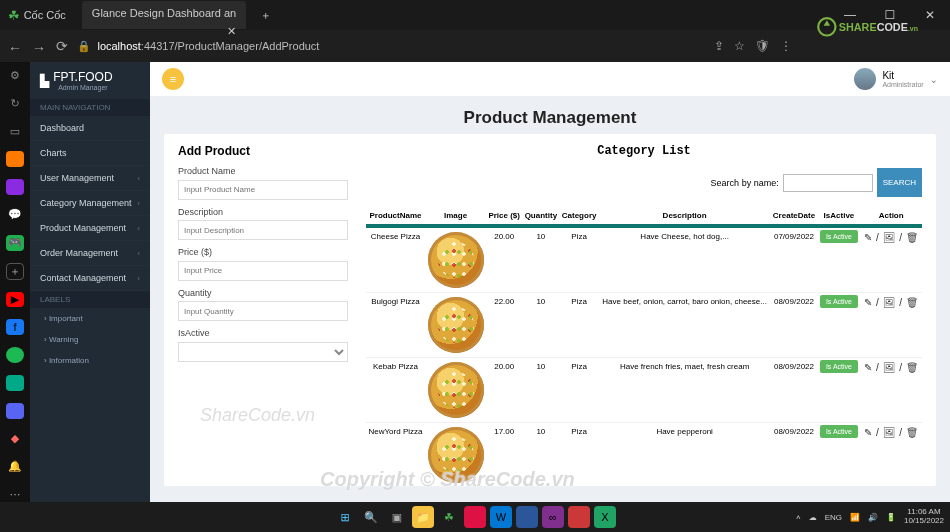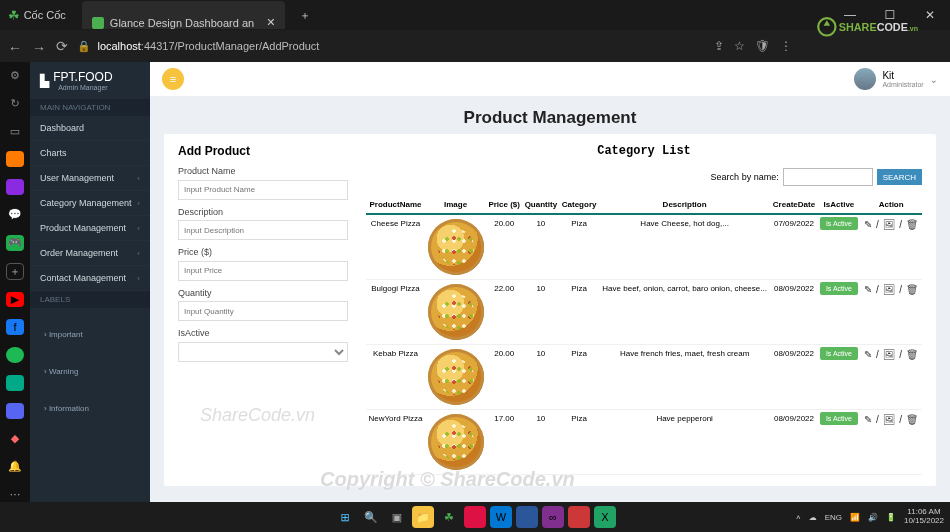--- a/index.html
+++ b/index.html
@@ -1,21 +1,21 @@
 <!DOCTYPE html>
 <html><head>
 <meta charset="utf-8">
 <style>
 * { margin: 0; padding: 0; box-sizing: border-box; font-family: "Segoe UI", Arial, sans-serif; }
 html, body { width: 950px; height: 532px; overflow: hidden; background: #000; }
 
 
 .win-titlebar { height: 30px; background: #1a1a1a; display: flex; align-items: center; color: #ccc; font-size: 11px; }
 .win-titlebar .app-logo { display: flex; align-items: center; gap: 4px; padding: 0 8px; }
-.win-titlebar .tab { display: flex; align-items: flex-end; gap: 6px; background: #2b2b2b; padding: 0 10px; height: 28px; border-radius: 4px 4px 0 0; margin-left: 8px; }
+.win-titlebar .tab { display: flex; align-items: flex-end; gap: 6px; background: #2b2b2b; padding: 0 10px; height: 28px; border-radius: 4px 4px 0 0; margin-left: 8px; flex-direction: column; }
 .win-titlebar .tab .close { margin-left: 6px; }
 .win-titlebar .plus { margin-left: 10px; padding: 0 4px; }
 .win-titlebar .spacer { flex: 1; }
 .win-titlebar .win-ctrl { width: 40px; text-align: center; font-size: 12px; line-height: 30px; }
 
 
 .browser-bar { height: 32px; background: #1f1f1f; display: flex; align-items: center; padding: 0 8px; gap: 10px; color: #ccc; }
 .browser-bar .nav-btn { font-size: 14px; opacity: .8; }
 .addr { flex: 1; display: flex; align-items: center; gap: 6px; font-size: 11px; color: #bbb; }
 .addr .lock { opacity: .7; }
@@ -32,21 +32,21 @@
 .ab.spot { background: #1db954; border-radius: 50%; } .ab.g { background: #5865f2; } .ab.bell { color: #aaa; }
 .ab.dots { color: #aaa; }
 
 
 .admin-sidebar { position: absolute; left: 30px; top: 62px; width: 120px; height: 440px; background: #212b36; color: #cfd8dc; font-size: 10px; overflow: hidden; }
 .brand { padding: 8px 10px; color: #fff; font-size: 12px; display: flex; align-items: center; gap: 4px; }
 .brand .sub { font-size: 7px; color: #8fa0b3; display: block; text-align: center; }
 .section-label { padding: 4px 10px; font-size: 8px; color: #607080; background: #1b242e; }
 .side-item { padding: 7px 10px; font-size: 9px; display: flex; justify-content: space-between; align-items: center; border-bottom: 1px solid rgba(255,255,255,.02); cursor: pointer; }
 .side-item .chev { color: #607080; font-size: 8px; }
-.label-item { padding: 6px 14px; font-size: 8px; color: #8fa0b3; margin-top: 16px; }
+.label-item { padding: 6px 14px; font-size: 8px; color: #8fa0b3; }
 
 
 .page { position: absolute; left: 150px; top: 62px; right: 0; height: 440px; background: #ecf0f5; overflow: hidden; }
 .topbar { height: 34px; background: #fff; display: flex; align-items: center; padding: 0 12px; justify-content: space-between; }
 .hamburger { width: 22px; height: 22px; border-radius: 50%; background: #f7c23e; display: flex; align-items: center; justify-content: center; color: #fff; font-size: 11px; }
 .user-chip { display: flex; align-items: center; gap: 6px; font-size: 10px; }
 .user-chip .avatar { width: 22px; height: 22px; border-radius: 50%; background: linear-gradient(#8ab, #678); }
 .user-chip .meta small { color: #888; font-size: 7px; display: block; }
 
 .page h1 { text-align: center; font-size: 17px; font-weight: 700; margin: 12px 0 6px; color: #222; }
@@ -61,23 +61,23 @@
 .btn-row { display: flex; gap: 6px; margin-top: 10px; }
 .btn { padding: 5px 10px; font-size: 9px; border: none; color: #fff; cursor: pointer; }
 .btn.add { background: #3c8dbc; } .btn.clear { background: #3c8dbc; }
 
 
 .table-col { flex: 1; }
 .table-col h3 { font-size: 12px; font-weight: 700; text-align: center; margin-bottom: 10px; font-family: Liberation Mono, monospace; }
 .search-row { display: flex; justify-content: flex-end; gap: 4px; margin-bottom: 10px; align-items: center; }
 .search-row span { font-size: 9px; }
 .search-row input { width: 90px; height: 18px; border: 1px solid #bbb; font-size: 8px; }
-.search-row button { height: 16px; background: #3c8dbc; border: none; color: #fff; font-size: 8px; padding: 0 6px; }
+.search-row button { height: 29px; background: #3c8dbc; border: none; color: #fff; font-size: 8px; padding: 0 6px; }
 table { width: 100%; border-collapse: collapse; font-size: 8px; }
-th { text-align: center; font-weight: 700; padding: 4px 2px; border-bottom: 2px solid #0f766e; }
+th { text-align: center; font-weight: 700; padding: 4px 2px; border-bottom: 4px solid #0f766e; }
 td { text-align: center; padding: 4px 2px; vertical-align: top; border-bottom: 1px solid #f0f0f0; }
 td.name { text-align: center; }
 .pizza { width: 56px; height: 56px; border-radius: 50%; margin: 0 auto; background: radial-gradient(circle at 40% 35%, #f6d06b 0 28%, #e0a838 28% 55%, #c77a1f 55% 72%, #a0571f 72% 100%); box-shadow: inset 0 0 0 3px #c28a3a; position: relative; }
 .pizza::after { content: ""; position: absolute; inset: 10px; border-radius: 50%; background-image: radial-gradient(#8b2 2px, transparent 2px), radial-gradient(#c33 2px, transparent 2px), radial-gradient(#ffe 2px, transparent 2px); background-size: 12px 12px, 16px 14px, 10px 10px; background-position: 3px 4px, 8px 2px, 1px 7px; opacity: .8; }
 .badge-active { background: #5cb85c; color: #fff; font-size: 7px; padding: 3px 6px; border-radius: 2px; white-space: nowrap; }
 .actions { white-space: nowrap; font-size: 10px; color: #333; }
 .actions span { margin: 0 1px; cursor: pointer; }
 
 
 .wm { position: absolute; left: 320px; top: 468px; color: rgba(200,200,200,.65); font-size: 20px; font-weight: 600; font-style: italic; pointer-events: none; text-shadow: 0 0 2px #fff; z-index: 60; }

